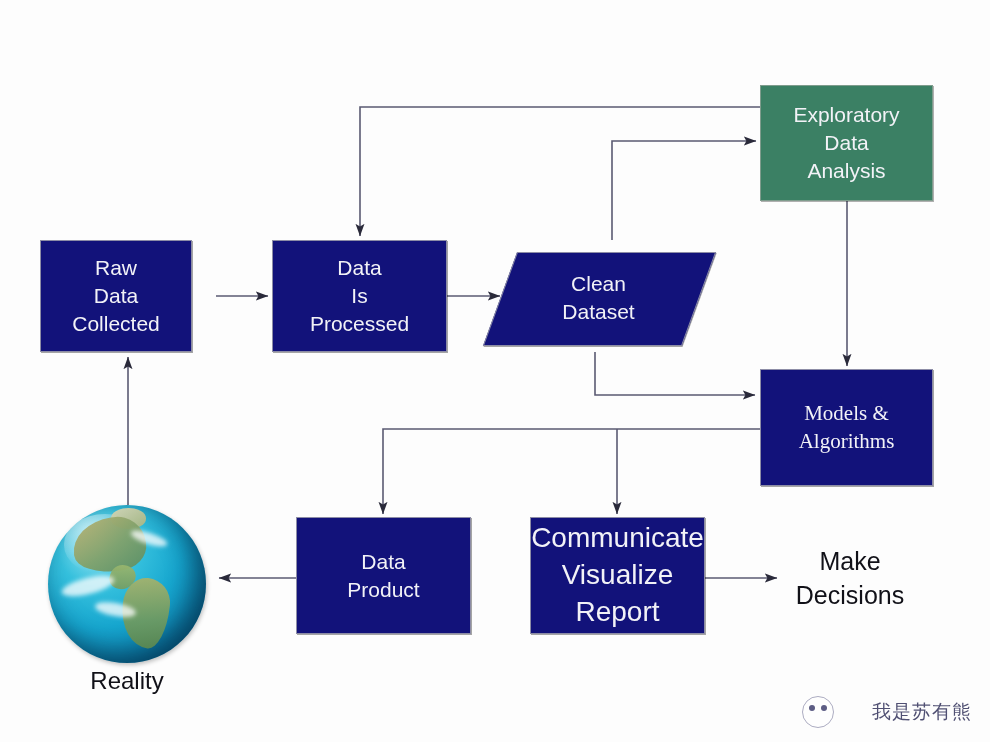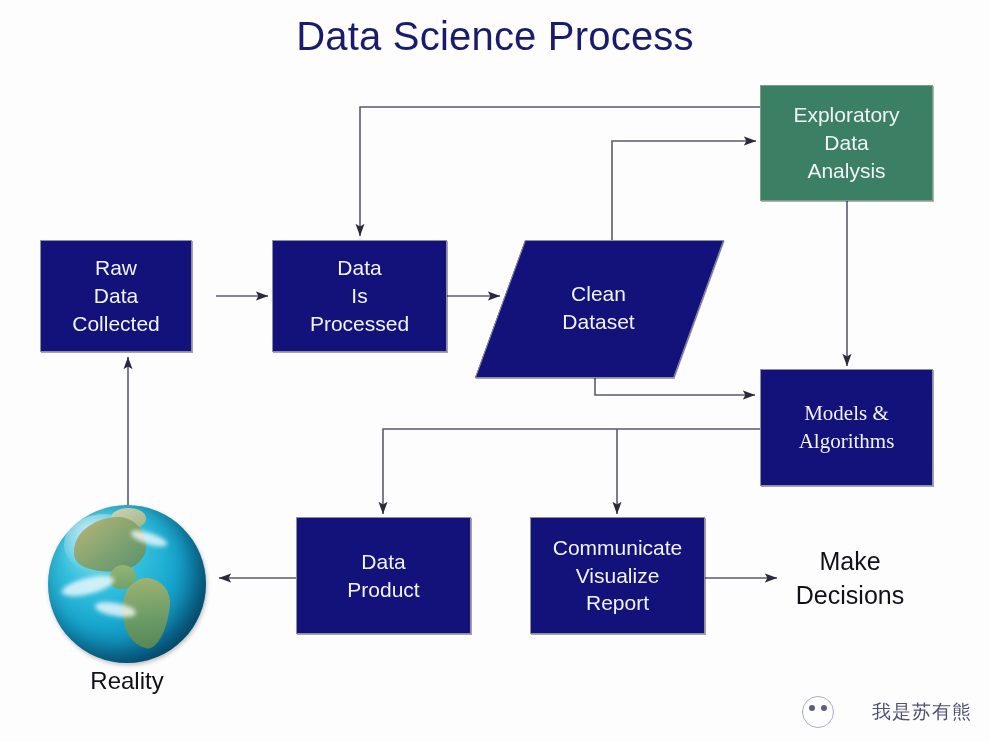--- a/index.html
+++ b/index.html
@@ -141,21 +141,20 @@
     font-size:19px;color:#2b2b55;letter-spacing:1px;
     font-family:"DejaVu Sans",sans-serif;
     margin-left:28px;
   }
 </style>
 </head>
 <body>
 
 <div id="canvas">
 
-  <div id="title">Data Science Process</div>
 
   <svg id="wires" viewBox="0 0 990 742" xmlns="http://www.w3.org/2000/svg">
     <defs>
       <marker id="ah" markerWidth="9" markerHeight="9" refX="7.6" refY="3.1" orient="auto" markerUnits="strokeWidth">
         <path d="M0,0.3 L7.8,3.1 L0,5.9 L1.6,3.1 Z" fill="#2a2a3a"></path>
       </marker>
     </defs>
     <g stroke="#5a5a72" stroke-width="1.6" fill="none">
 
       <path d="M216,296 L268,296" marker-end="url(#ah)"></path>
@@ -187,21 +186,21 @@
 Data
 Collected</span>
   </div>
 
   <div class="node box-navy" id="node-processed" style="left:272px;top:240px;width:175px;height:112px;font-size:21px;">
     <span class="lbl">Data
 Is
 Processed</span>
   </div>
 
-  <div class="node" id="node-clean" style="left:500px;top:240px;width:197px;height:136px;font-size:21px;">
+  <div class="node" id="node-clean" style="left:500px;top:252px;width:197px;height:92px;font-size:21px;">
     <span class="para-shape"></span>
     <span class="lbl">Clean
 Dataset</span>
   </div>
 
   <div class="node box-green" id="node-eda" style="left:760px;top:85px;width:173px;height:116px;font-size:21px;">
     <span class="lbl">Exploratory
 Data
 Analysis</span>
   </div>
@@ -209,21 +208,21 @@
   <div class="node box-navy" id="node-models" style="left:760px;top:369px;width:173px;height:117px;font-size:21px;font-family:Liberation Serif, serif;">
     <span class="lbl">Models &amp;
 Algorithms</span>
   </div>
 
   <div class="node box-navy" id="node-product" style="left:296px;top:517px;width:175px;height:117px;font-size:21px;">
     <span class="lbl">Data
 Product</span>
   </div>
 
-  <div class="node box-navy" id="node-communicate" style="left:530px;top:517px;width:175px;height:117px;font-size:21px;">
+  <div class="node box-navy" id="node-communicate" style="left:530px;top:517px;width:175px;height:117px;font-size:28px;">
     <span class="lbl">Communicate
 Visualize
 Report</span>
   </div>
 
   <div id="node-decisions" style="left:760px;top:545px;width:180px;font-size:25px;">Make
 Decisions</div>
 
   <div id="globe-wrap" style="left:48px;top:505px;width:158px;height:196px;">
     <div id="globe">

